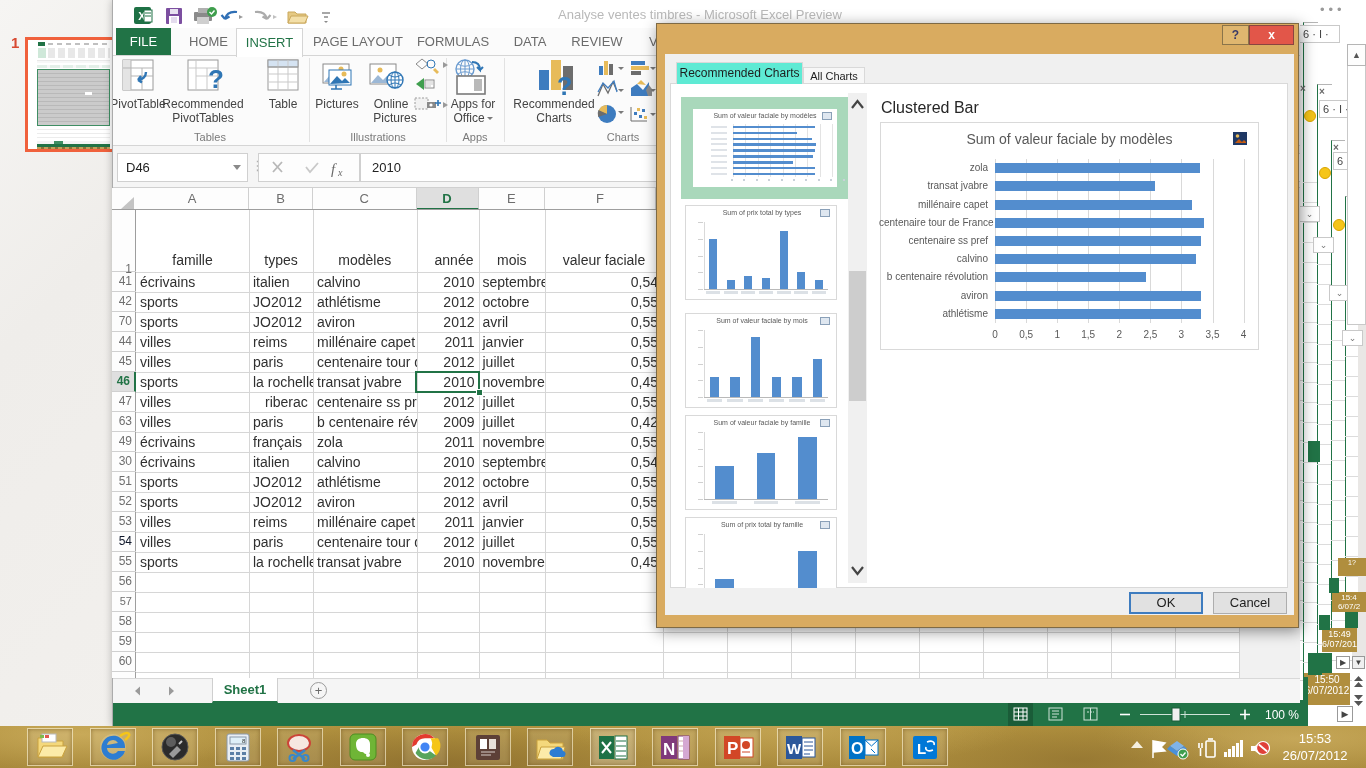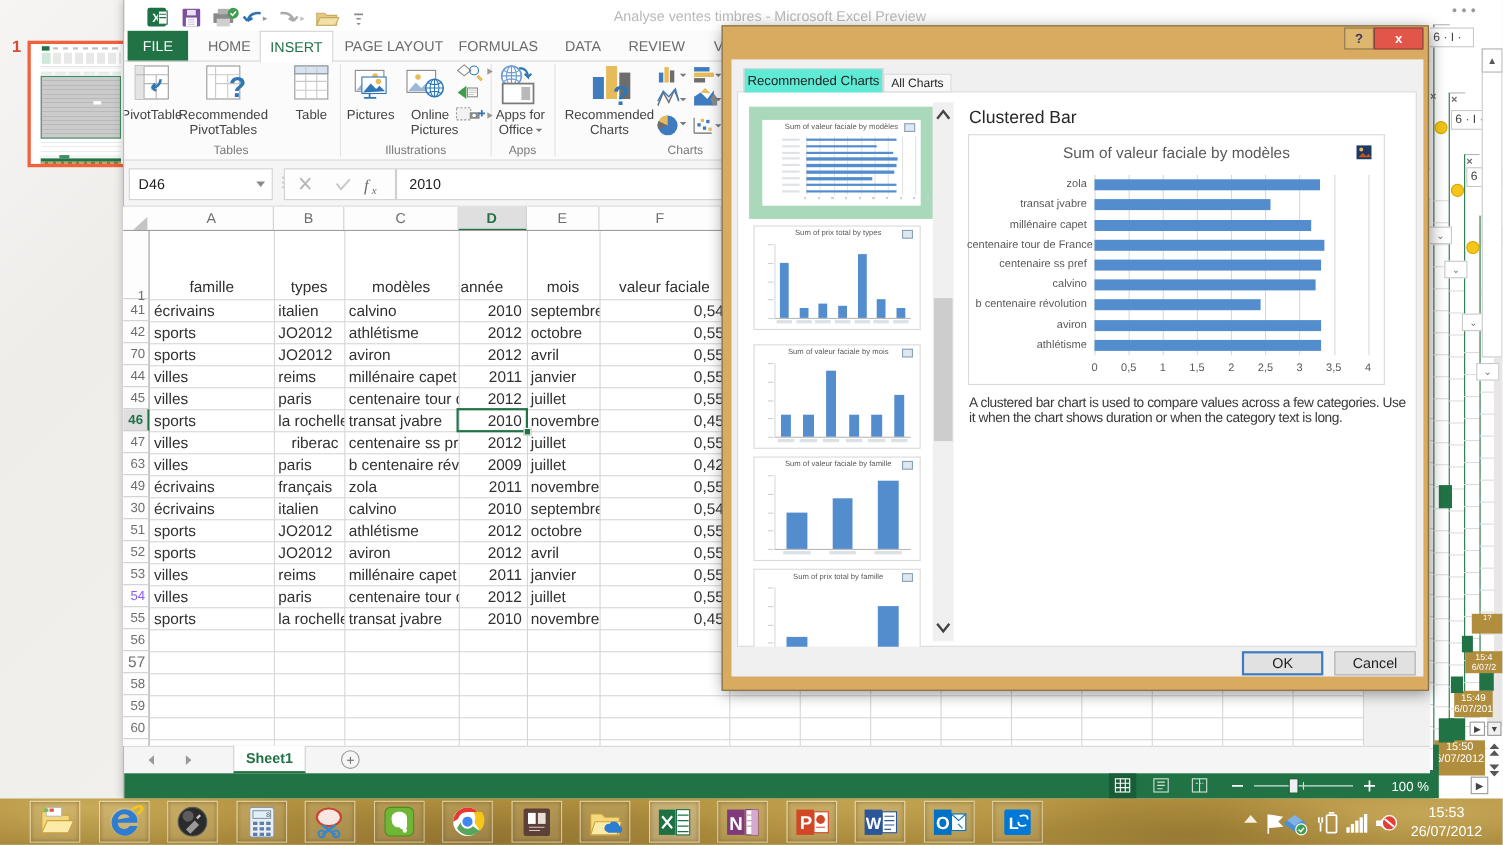--- a/index.html
+++ b/index.html
@@ -267,32 +267,32 @@
 <div class="ab" style="left:0;top:122px;width:24px;height:20px;border-bottom:1px solid #d0d0d0;color:#6e6e6e;font-size:12px;text-align:right;padding-right:4px;line-height:19px">44</div>
 <div class="ab" style="left:0;top:142px;width:24px;height:20px;border-bottom:1px solid #d0d0d0;color:#6e6e6e;font-size:12px;text-align:right;padding-right:4px;line-height:19px">45</div>
 <div class="ab" style="left:0;top:162px;width:24px;height:20px;border-bottom:1px solid #d0d0d0;background:#dfdfdf;border-right:2px solid #217346;color:#217346;font-weight:bold;font-size:12px;text-align:right;padding-right:4px;line-height:19px">46</div>
 <div class="ab" style="left:0;top:182px;width:24px;height:20px;border-bottom:1px solid #d0d0d0;color:#6e6e6e;font-size:12px;text-align:right;padding-right:4px;line-height:19px">47</div>
 <div class="ab" style="left:0;top:202px;width:24px;height:20px;border-bottom:1px solid #d0d0d0;color:#6e6e6e;font-size:12px;text-align:right;padding-right:4px;line-height:19px">63</div>
 <div class="ab" style="left:0;top:222px;width:24px;height:20px;border-bottom:1px solid #d0d0d0;color:#6e6e6e;font-size:12px;text-align:right;padding-right:4px;line-height:19px">49</div>
 <div class="ab" style="left:0;top:242px;width:24px;height:20px;border-bottom:1px solid #d0d0d0;color:#6e6e6e;font-size:12px;text-align:right;padding-right:4px;line-height:19px">30</div>
 <div class="ab" style="left:0;top:262px;width:24px;height:20px;border-bottom:1px solid #d0d0d0;color:#6e6e6e;font-size:12px;text-align:right;padding-right:4px;line-height:19px">51</div>
 <div class="ab" style="left:0;top:282px;width:24px;height:20px;border-bottom:1px solid #d0d0d0;color:#6e6e6e;font-size:12px;text-align:right;padding-right:4px;line-height:19px">52</div>
 <div class="ab" style="left:0;top:302px;width:24px;height:20px;border-bottom:1px solid #d0d0d0;color:#6e6e6e;font-size:12px;text-align:right;padding-right:4px;line-height:19px">53</div>
-<div class="ab" style="left:0;top:322px;width:24px;height:20px;border-bottom:1px solid #d0d0d0;color:#8b5cf6;font-size:12px;text-align:right;padding-right:4px;line-height:19px">54</div>
+<div class="ab" style="left:0;top:322px;width:24px;height:20px;border-bottom:1px solid #d0d0d0;color:#0f172a;font-size:12px;text-align:right;padding-right:4px;line-height:19px">54</div>
 <div class="ab" style="left:0;top:342px;width:24px;height:20px;border-bottom:1px solid #d0d0d0;color:#6e6e6e;font-size:12px;text-align:right;padding-right:4px;line-height:19px">55</div>
 <div class="ab" style="left:0;top:362px;width:24px;height:20px;border-bottom:1px solid #d0d0d0;color:#6e6e6e;font-size:12px;text-align:right;padding-right:4px;line-height:19px">56</div>
-<div class="ab" style="left:0;top:382px;width:24px;height:20px;border-bottom:1px solid #d0d0d0;color:#6e6e6e;font-size:14px;text-align:right;padding-right:4px;line-height:19px">57</div>
+<div class="ab" style="left:0;top:382px;width:24px;height:20px;border-bottom:1px solid #d0d0d0;color:#6e6e6e;font-size:11px;text-align:right;padding-right:4px;line-height:19px">57</div>
 <div class="ab" style="left:0;top:402px;width:24px;height:20px;border-bottom:1px solid #d0d0d0;color:#6e6e6e;font-size:12px;text-align:right;padding-right:4px;line-height:19px">58</div>
 <div class="ab" style="left:0;top:422px;width:24px;height:20px;border-bottom:1px solid #d0d0d0;color:#6e6e6e;font-size:12px;text-align:right;padding-right:4px;line-height:19px">59</div>
 <div class="ab" style="left:0;top:442px;width:24px;height:20px;border-bottom:1px solid #d0d0d0;color:#6e6e6e;font-size:12px;text-align:right;padding-right:4px;line-height:19px">60</div>
 </div>
 <div class="ab" style="left:136px;top:252px;width:113px;height:19px;font-size:14px;color:#303030;text-align:center;overflow:hidden;z-index:2">famille</div>
 <div class="ab" style="left:249px;top:252px;width:64px;height:19px;font-size:14px;color:#303030;text-align:center;overflow:hidden;z-index:2">types</div>
 <div class="ab" style="left:313px;top:252px;width:103.5px;height:19px;font-size:14px;color:#303030;text-align:center;overflow:hidden;z-index:2">modèles</div>
-<div class="ab" style="left:407px;top:252px;width:62px;height:19px;font-size:14px;color:#303030;text-align:center;overflow:hidden;z-index:2">année</div>
+<div class="ab" style="left:423px;top:252px;width:62px;height:19px;font-size:14px;color:#303030;text-align:center;overflow:hidden;z-index:2">année</div>
 <div class="ab" style="left:478.5px;top:252px;width:66.5px;height:19px;font-size:14px;color:#303030;text-align:center;overflow:hidden;z-index:2">mois</div>
 <div class="ab" style="left:545px;top:252px;width:118px;height:19px;font-size:14px;color:#303030;text-align:center;overflow:hidden;z-index:2">valeur faciale</div>
 <div class="ab" style="left:136px;top:274px;width:113px;height:17px;font-size:14px;color:#303030;text-align:left;padding-left:4px;white-space:nowrap;overflow:hidden;z-index:2">écrivains</div>
 <div class="ab" style="left:249px;top:274px;width:64px;height:17px;font-size:14px;color:#303030;text-align:left;padding-left:4px;white-space:nowrap;overflow:hidden;z-index:2">italien</div>
 <div class="ab" style="left:313px;top:274px;width:103.5px;height:17px;font-size:14px;color:#303030;text-align:left;padding-left:4px;white-space:nowrap;overflow:hidden;z-index:2">calvino</div>
 <div class="ab" style="left:416.5px;top:274px;width:62px;height:17px;font-size:14px;color:#303030;text-align:right;padding-right:4px;white-space:nowrap;overflow:hidden;z-index:2">2010</div>
 <div class="ab" style="left:478.5px;top:274px;width:66.5px;height:17px;font-size:14px;color:#303030;text-align:left;padding-left:4px;white-space:nowrap;overflow:hidden;z-index:2">septembre</div>
 <div class="ab" style="left:545px;top:274px;width:118px;height:17px;font-size:14px;color:#303030;text-align:right;padding-right:5px;white-space:nowrap;overflow:hidden;z-index:2">0,54</div>
 <div class="ab" style="left:136px;top:294px;width:113px;height:17px;font-size:14px;color:#303030;text-align:left;padding-left:4px;white-space:nowrap;overflow:hidden;z-index:2">sports</div>
 <div class="ab" style="left:249px;top:294px;width:64px;height:17px;font-size:14px;color:#303030;text-align:left;padding-left:4px;white-space:nowrap;overflow:hidden;z-index:2">JO2012</div>
@@ -723,21 +723,20 @@
 <div class="ab" style="left:191px;top:69px;width:19px;height:490px;background:#f0f0f0"></div>
 <svg class="ab" style="left:191px;top:72px" width="19" height="18">
       <path d="M4 12 l5.5 -7 5.5 7" stroke="#444" stroke-width="2.2" fill="none"></path>
     </svg>
 <svg class="ab" style="left:191px;top:538px" width="19" height="18">
       <path d="M4 5 l5.5 7 5.5 -7" stroke="#444" stroke-width="2.2" fill="none"></path>
     </svg>
 <div class="ab" style="left:192px;top:247px;width:17px;height:130px;background:#cdcdcd"></div>
 <div class="ab" style="left:224px;top:75px;width:200px;height:20px;font-size:16px;color:#262626">Clustered Bar</div>
 <div class="ab" style="left:223px;top:98px;width:379px;height:228px;background:#fff;border:1px solid #d9d9d9"></div>
-<div class="ab" style="left:224px;top:335px;width:412px;font-size:12.5px;letter-spacing:-0.4px;color:#3b3b3b;line-height:14px;white-space:nowrap">A clustered bar chart is used to compare values across a few categories. Use<br>it when the chart shows duration or when the category text is long.</div>
 <div class="ab" style="left:472px;top:568px;width:74px;height:22px;background:#e1e1e1;border:2px solid #3e7cbf;font-size:13px;color:#1e1e1e;text-align:center;line-height:18px">OK</div>
 <div class="ab" style="left:556px;top:568px;width:74px;height:22px;background:#e1e1e1;border:1px solid #adadad;font-size:13px;color:#1e1e1e;text-align:center;line-height:20px">Cancel</div>
 </div>
 <div class="ab" style="left:879px;top:121px;width:381px;height:230px;z-index:11">
 <div class="ab" style="left:0;top:10px;width:381px;text-align:center;font-size:14px;color:#595959">Sum of valeur faciale by modèles</div>
 <svg class="ab" style="left:354px;top:11px" width="14" height="13">
       <rect x="0" y="0" width="14" height="13" fill="#1f3864"></rect>
       <circle cx="4.5" cy="4" r="1.8" fill="#e7bb5a"></circle>
       <path d="M2 11 l4 -4 3 3 2 -2 2 2 v1z" fill="#c55a11"></path>
     </svg>

